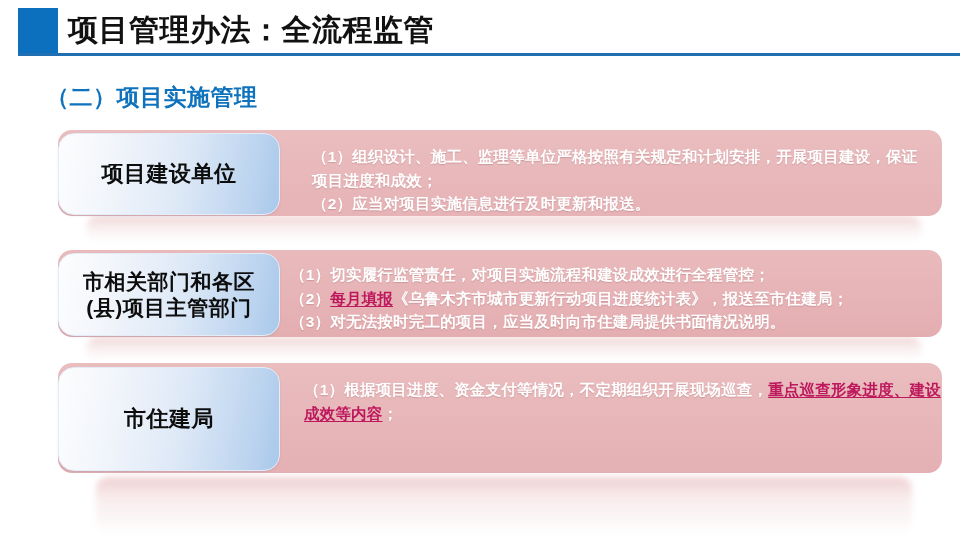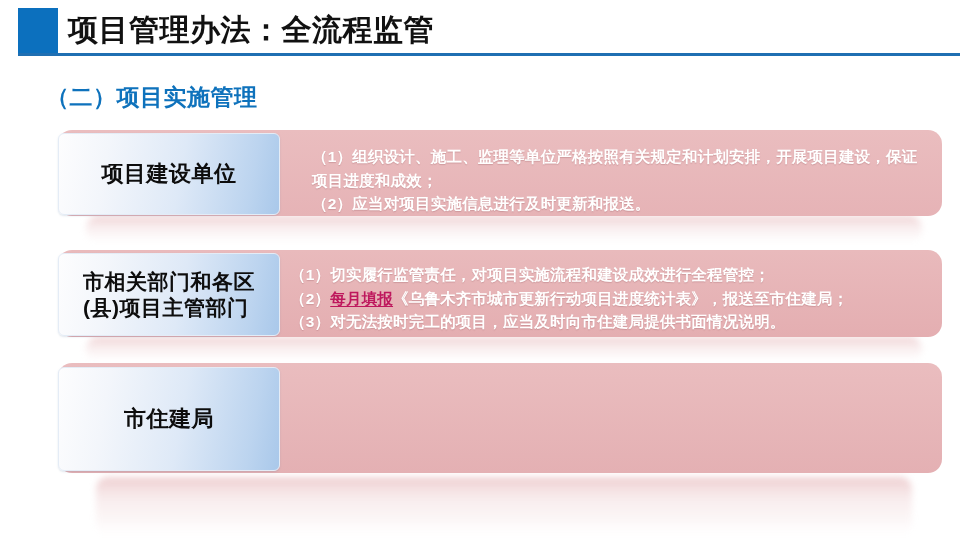--- a/index.html
+++ b/index.html
@@ -41,25 +41,26 @@
   .pink.r2{background:linear-gradient(180deg,#e9babc 0%,#e4aeb1 100%);}
   .pink.r3{background:linear-gradient(180deg,#eabdbf 0%,#e4b0b3 100%);}
 
   .reflect{
     position:absolute;border-radius:12px;
     background:linear-gradient(180deg,rgba(226,170,173,0.55) 0%,rgba(232,190,193,0.30) 35%,rgba(255,255,255,0) 100%);
     filter:blur(3px);
   }
 
   .label-box{
-    position:absolute;border-radius:6px;
+    position:absolute;border-radius:16px;
     background:linear-gradient(100deg,#fdfdfe 0%,#f3f6fb 22%,#dee9f7 55%,#bcd4ef 86%,#a9c8ea 100%);
     border:1px solid #e4ecf6;
     box-shadow:0 1px 2px rgba(80,110,150,0.18);
     display:flex;align-items:center;justify-content:center;
+    text-align:center;
   }
   .label-txt{
     font-size:22px;font-weight:bold;color:#0d0d0d;
     line-height:1.22;letter-spacing:0.5px;
   }
   .label-txt.two-line{font-size:21px;}
 
   .body-txt{
     position:absolute;color:#ffffff;font-weight:bold;
     font-size:15.5px;line-height:1.52;letter-spacing:0.2px;
@@ -110,16 +111,17 @@
     </div>
   </div>
 
   <div class="reflect" style="left:96px;top:477px;width:816px;height:58px;"></div>
   <div class="row" style="left:58px;top:363px;width:884px;height:110px;">
     <div class="pink r3"></div>
     <div class="label-box" style="left:0px;top:4px;width:220px;height:102px;">
       <div class="label-txt">市住建局</div>
     </div>
     <div class="body-txt" style="left:228px;top:15px;width:655px;">
+      <p class="ind"><span>（1）</span><span>根据项目进度、资金支付等情况，不定期组织开展现场巡查，</span><span class="hl">重点巡查形象进度、建设成效等内容</span><span>；</span></p>
     </div>
   </div>
 
 </div>
 
 </body></html>

